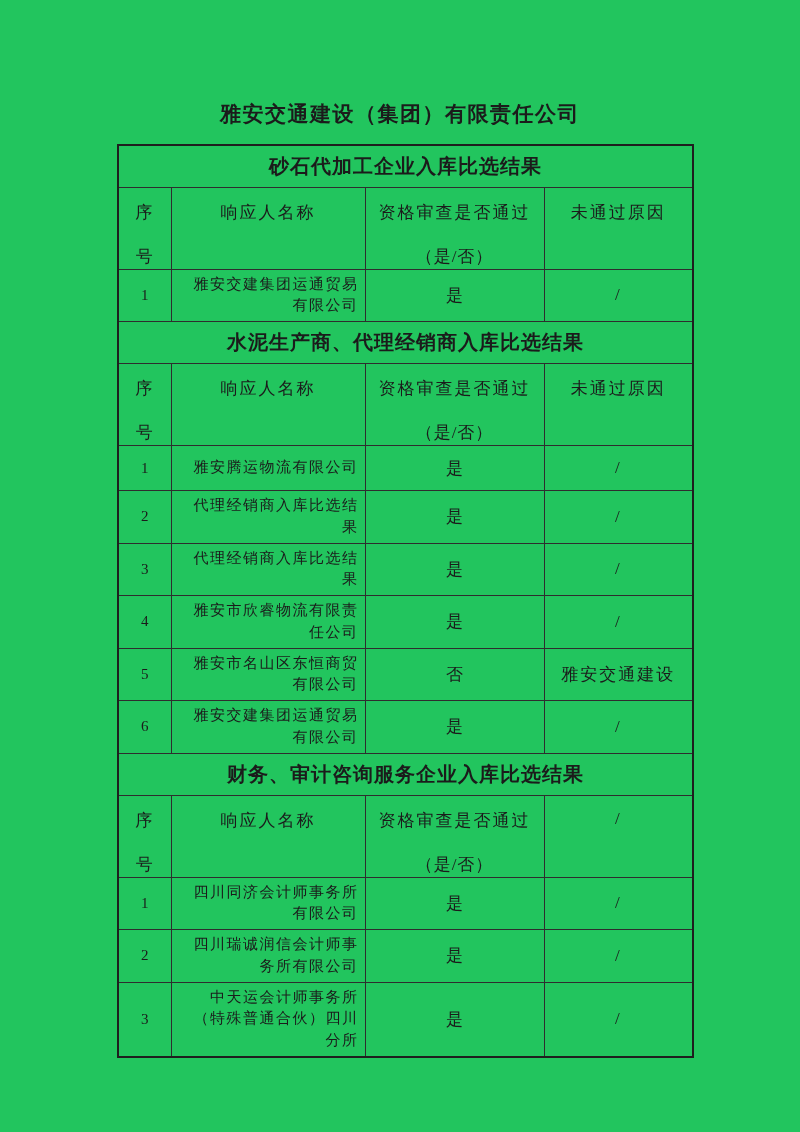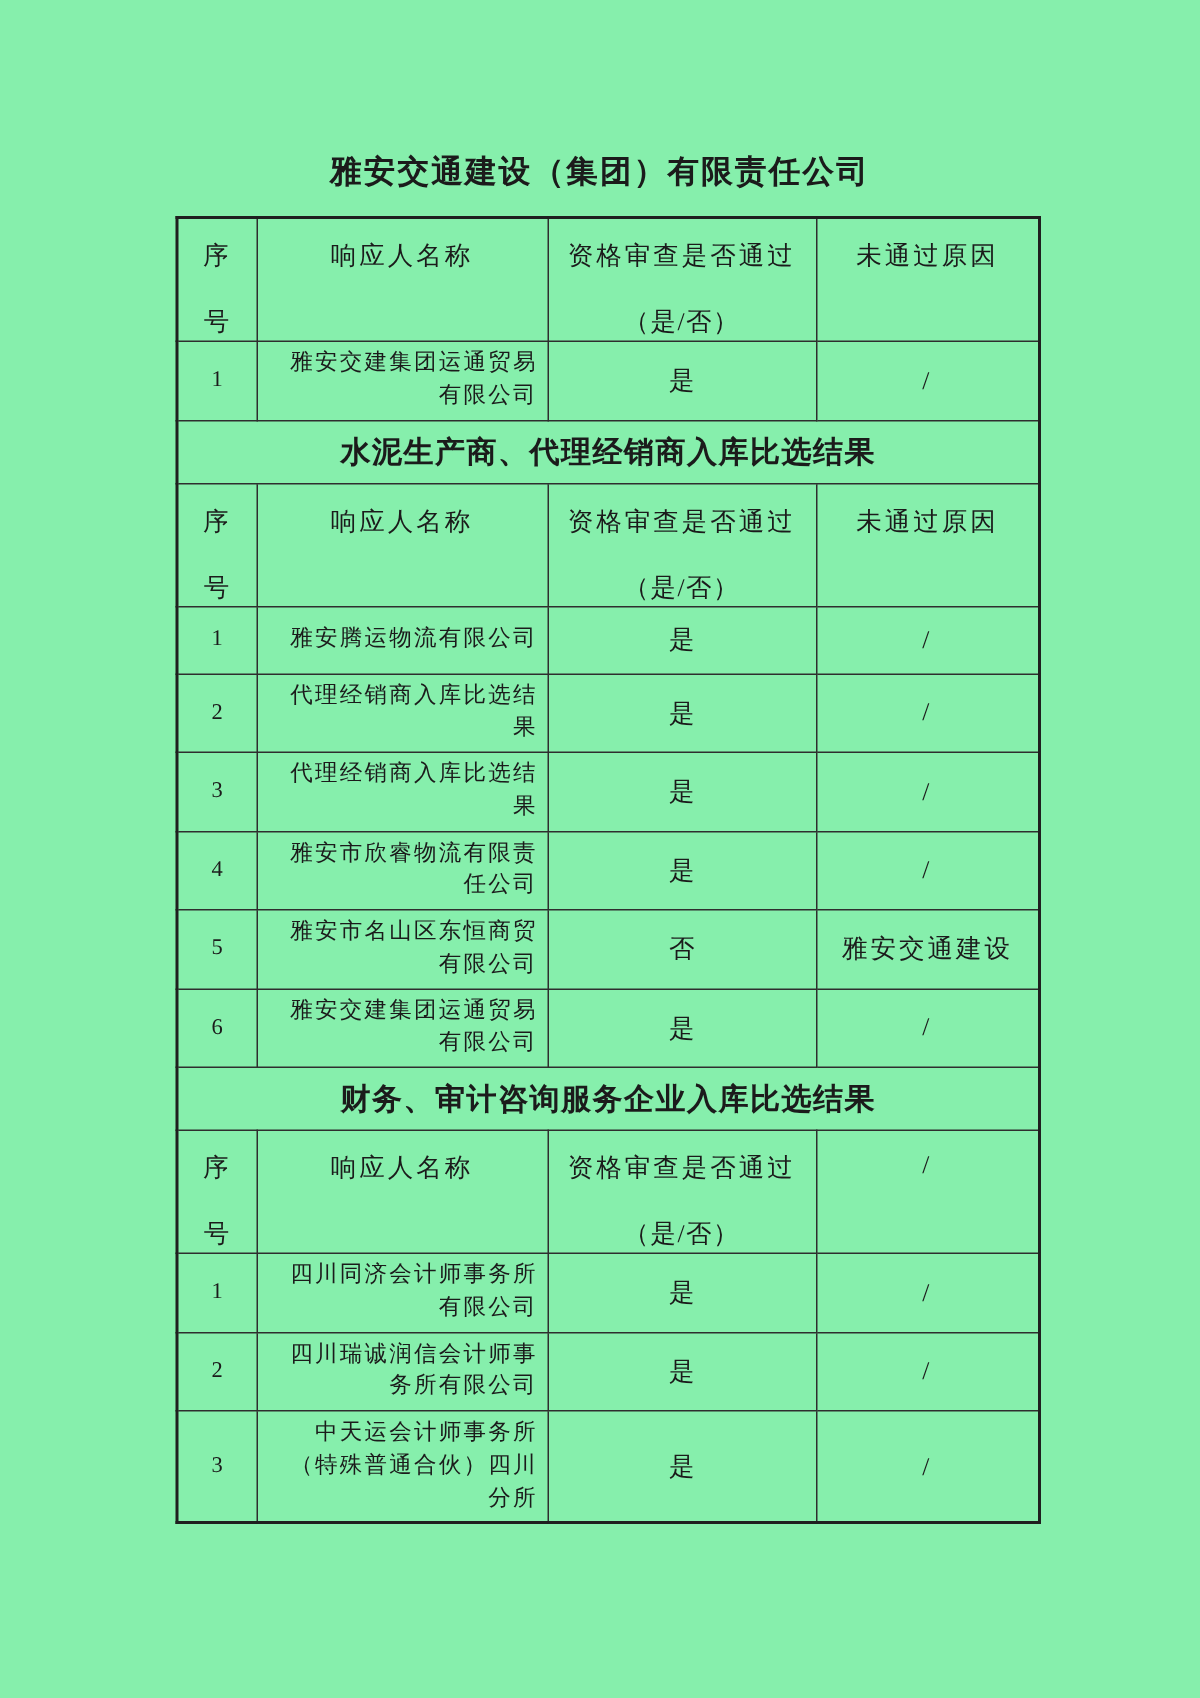--- a/index.html
+++ b/index.html
@@ -5,21 +5,21 @@
   html, body {
     margin: 0;
     padding: 0;
     background: #e8e8e8;
   }
   .page {
     position: relative;
     width: 800px;
     height: 1132px;
     margin: 0 auto;
-    background: #86efac;
+    background: #22c55e;
     color: #1b1b1b;
     font-family: "Liberation Serif", "DejaVu Serif", serif;
     overflow: hidden;
   }
   .doc-title {
     padding-top: 100px;
     text-align: center;
     font-family: "Liberation Sans", "DejaVu Sans", sans-serif;
     font-weight: 700;
     font-size: 21px;
@@ -105,20 +105,23 @@
   <div class="table-wrap">
     <table class="results">
       <colgroup>
         <col style="width:53px">
         <col style="width:194px">
         <col style="width:179px">
         <col style="width:149px">
       </colgroup>
       <tbody>
 
+        <tr>
+          <td class="sec" colspan="4">砂石代加工企业入库比选结果</td>
+        </tr>
         <tr class="hrow">
           <td>
             <div>序</div>
             <div class="l2">号</div>
           </td>
           <td>响应人名称</td>
           <td>
             <div>资格审查是否通过</div>
             <div class="l2">（是/否）</div>
           </td>

